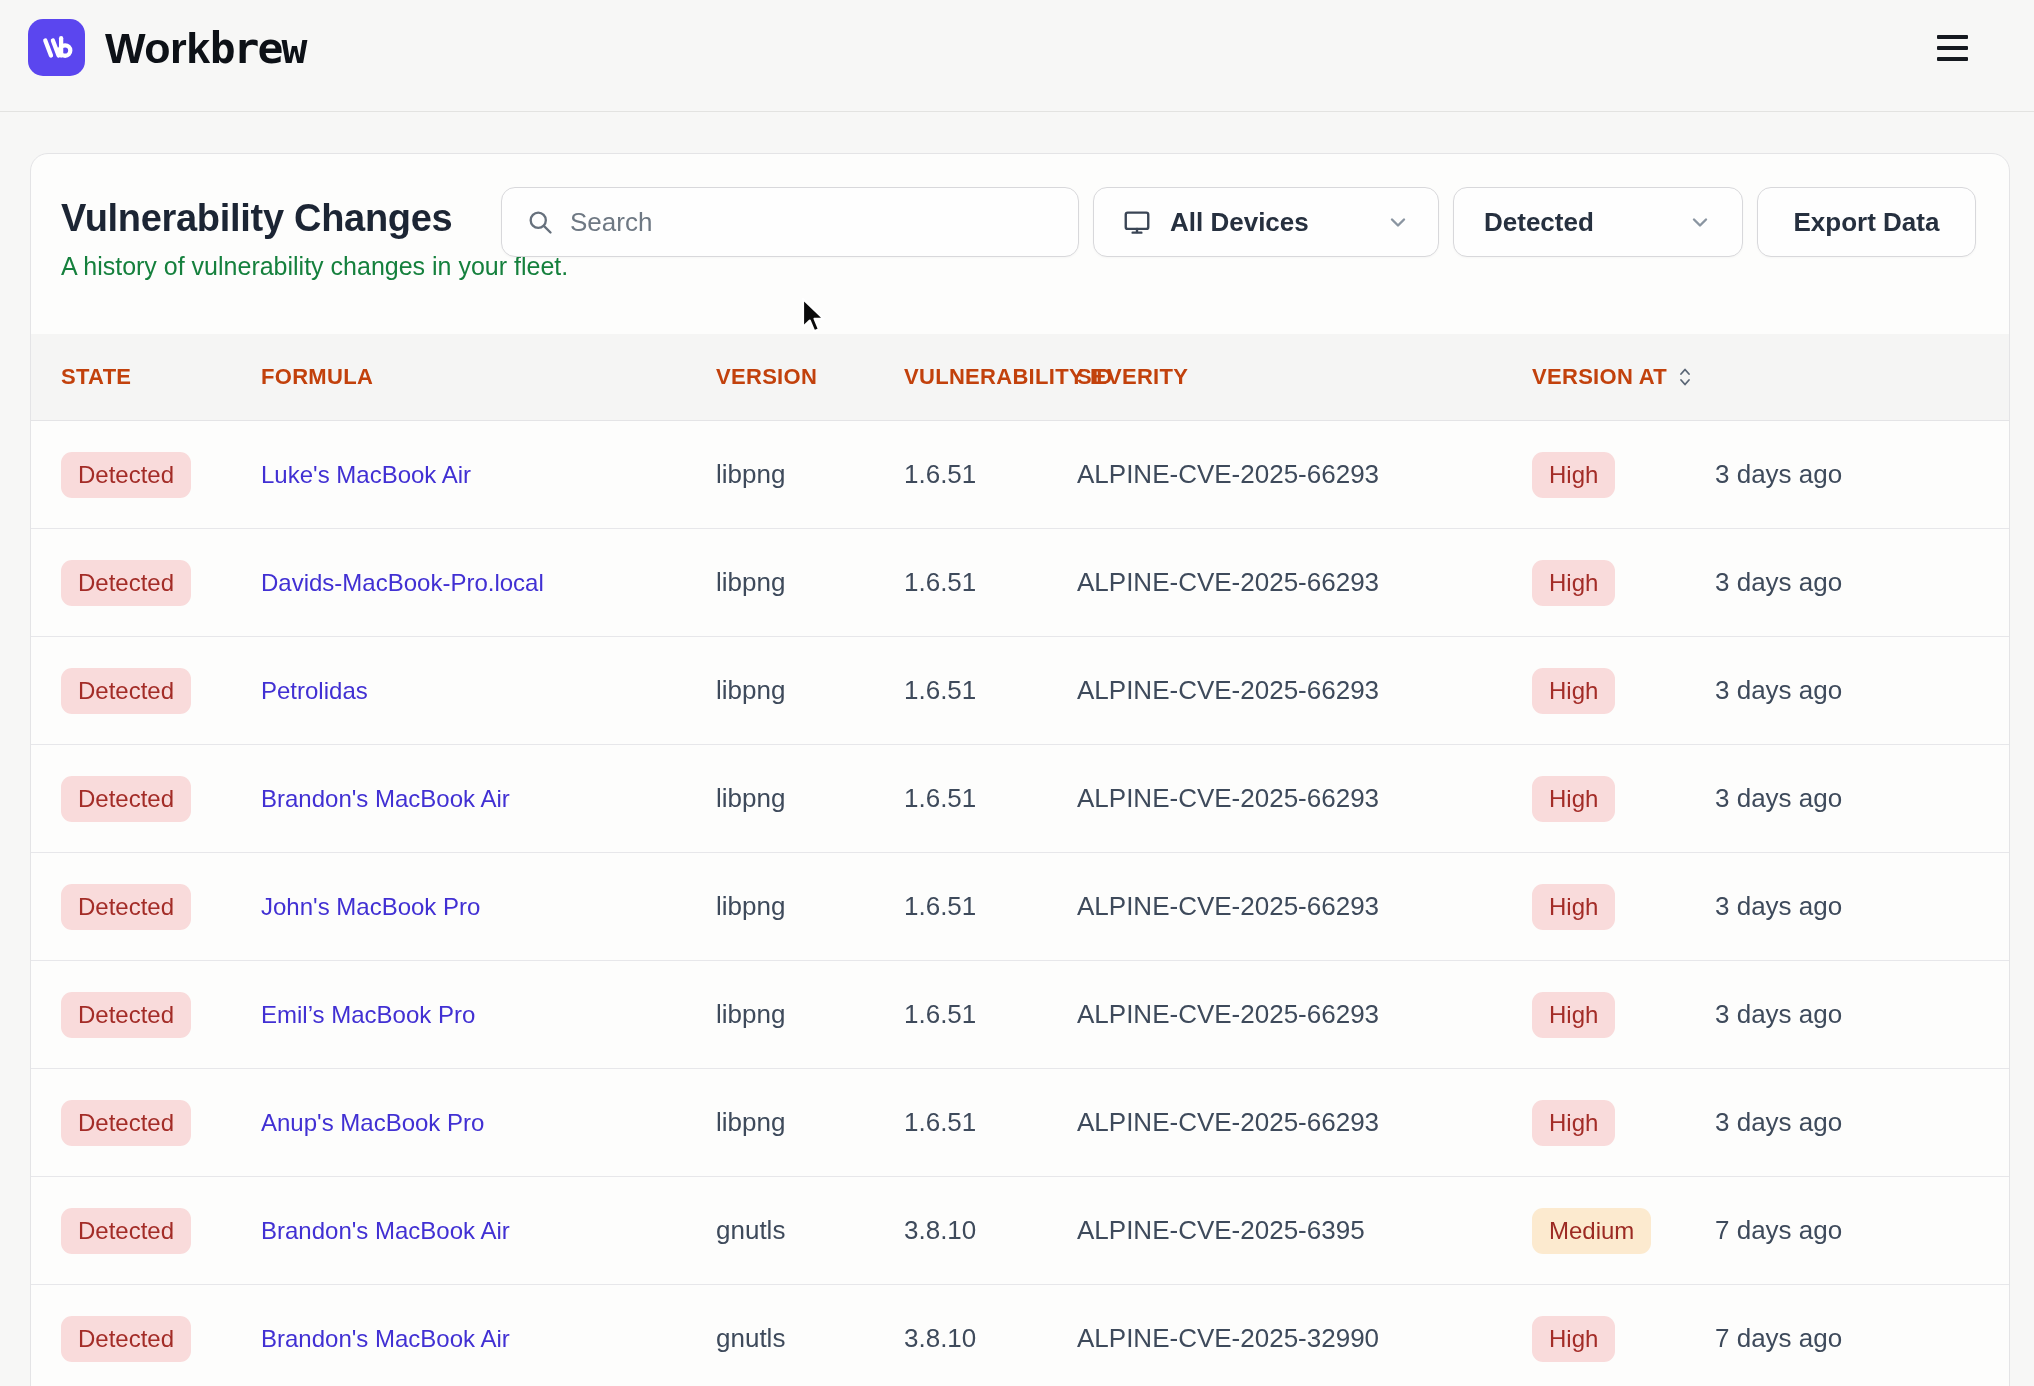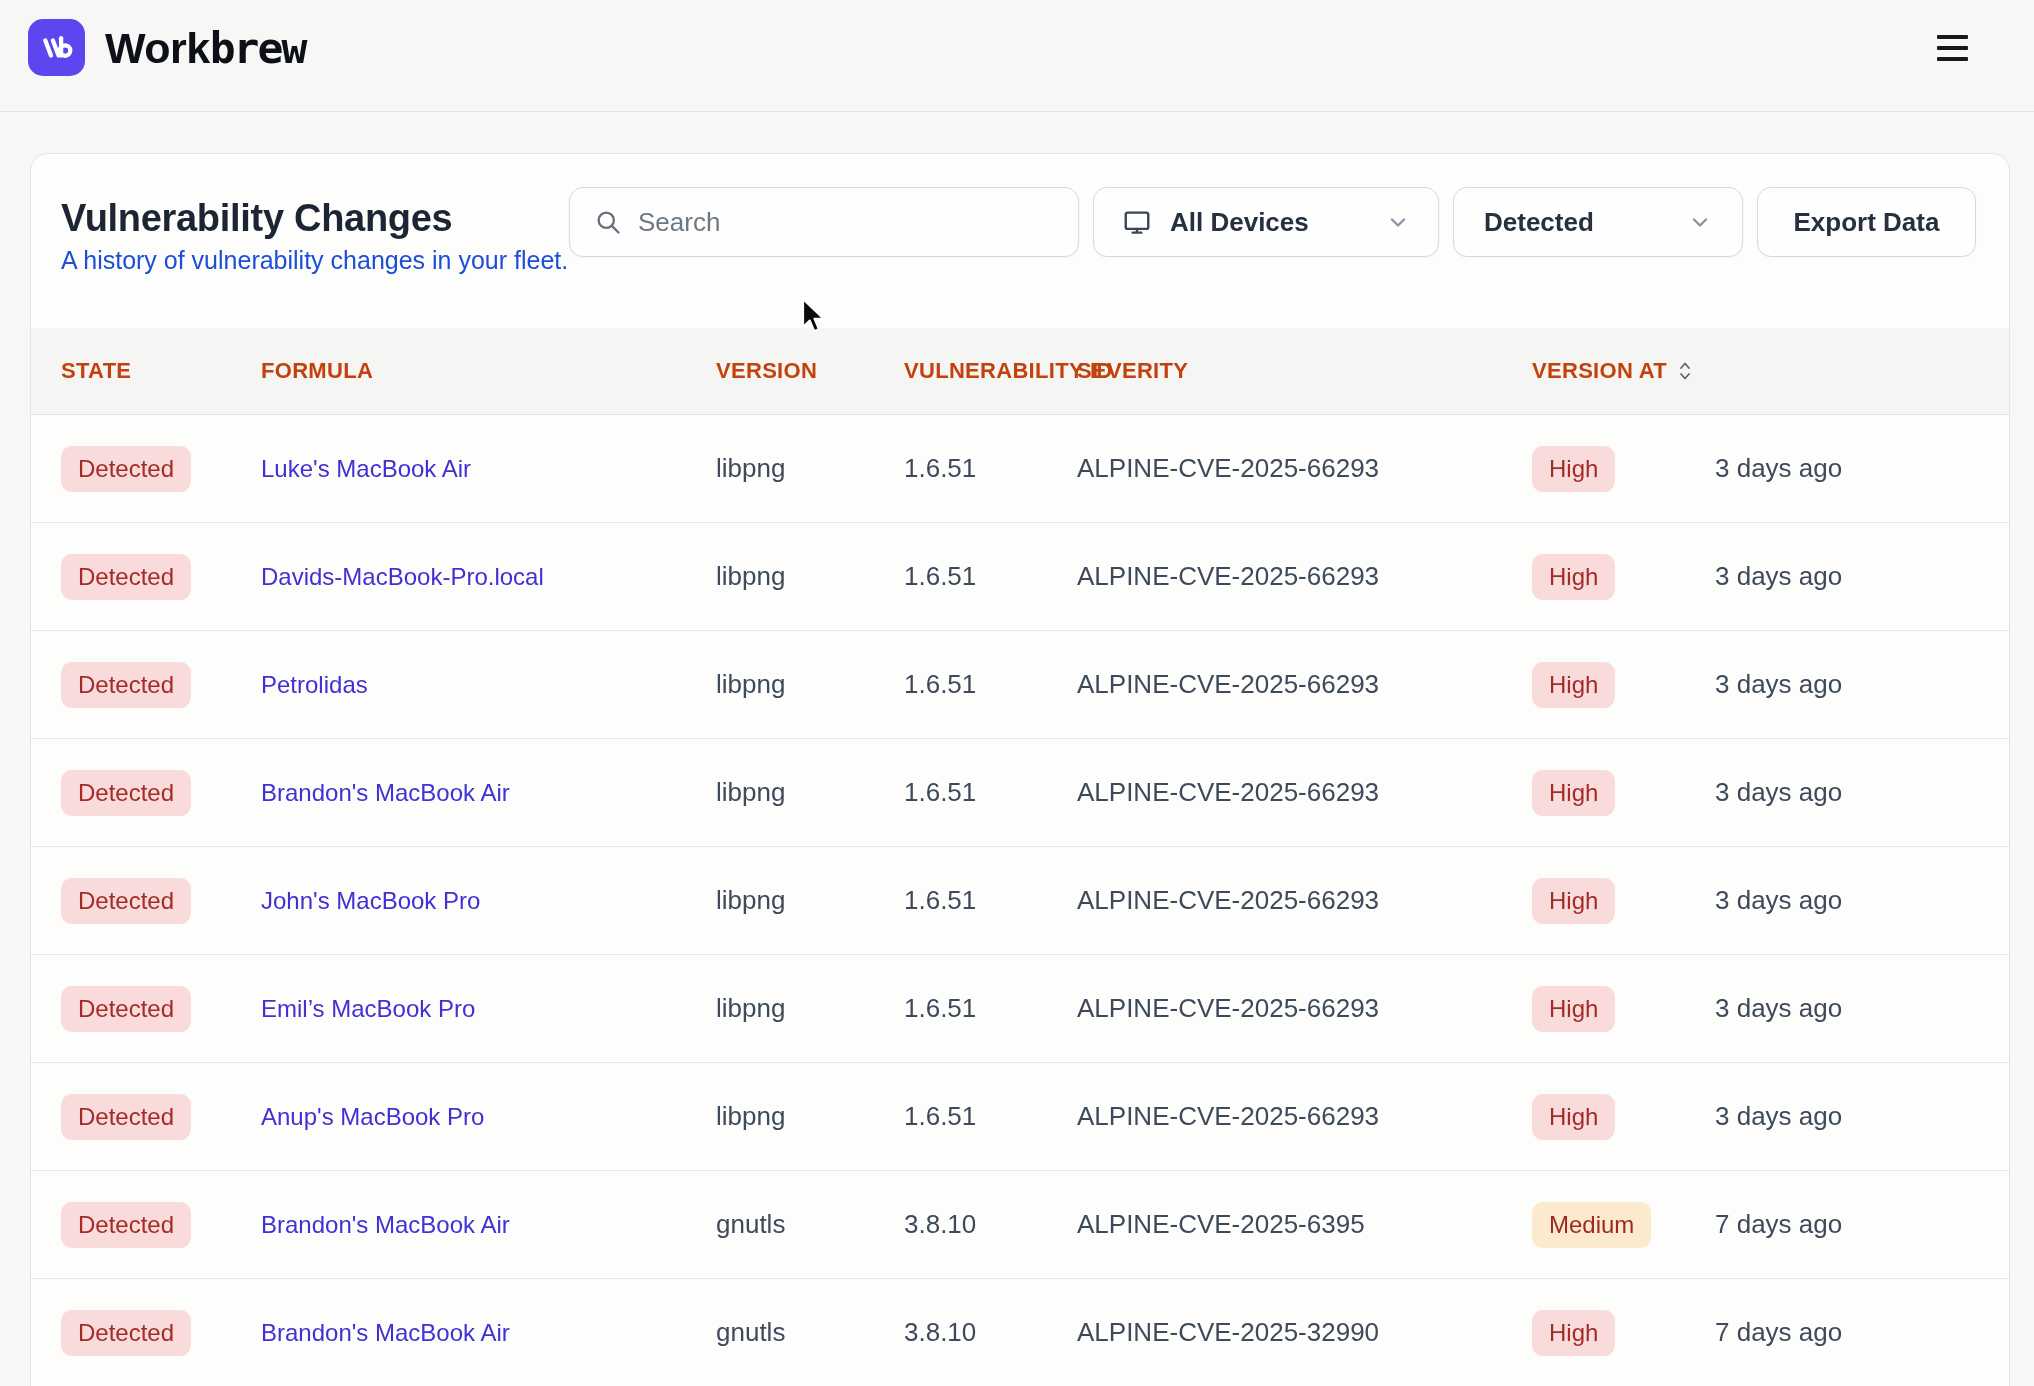--- a/index.html
+++ b/index.html
@@ -44,31 +44,31 @@
     background:#fdfdfc;
     border:1px solid #e4e4e6;
     border-radius:18px 18px 0 0;
     overflow:hidden;
   }
   .card-header { position:relative; padding:40px 32px 0 30px; }
   .page-title {
     font-size:38px; font-weight:700; color:#1c2534;
     line-height:48px; letter-spacing:-0.3px; white-space:nowrap;
   }
-  .page-subtitle { margin-top:2px; font-size:25px; line-height:32px; color:#1d4ed8; }
+  .page-subtitle { margin-top:8px; font-size:25px; line-height:32px; color:#15803d; }
 
   .controls { position:absolute; top:33px; right:33px; display:flex; gap:14px; }
   .ctl {
     height:70px; background:#fefefe;
     border:1px solid #d8d8db; border-radius:14px;
     display:flex; align-items:center;
     font-size:26px; color:#26303f;
     box-shadow:0 1px 2px rgba(20,20,40,0.03);
   }
-  .search-box { width:510px; padding:0 24px; gap:16px; }
+  .search-box { width:578px; padding:0 24px; gap:16px; }
   .search-box input {
     border:none; outline:none; background:transparent;
     font-family:"Liberation Sans", sans-serif;
     font-size:26px; color:#26303f; width:100%;
   }
   .search-box input::placeholder { color:#6e7883; }
   .select-devices { width:346px; padding:0 28px; gap:18px; cursor:pointer; }
   .select-state   { width:290px; padding:0 30px; cursor:pointer; }
   .ctl .label { font-weight:600; white-space:nowrap; }
   .ctl .grow { flex:1; }

